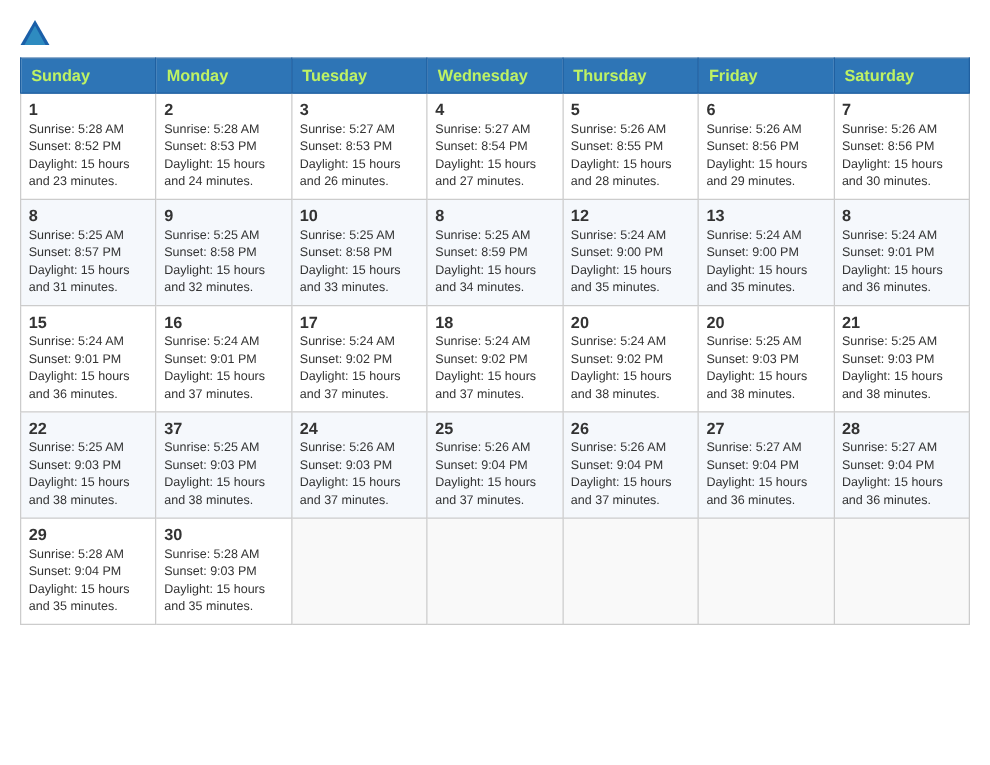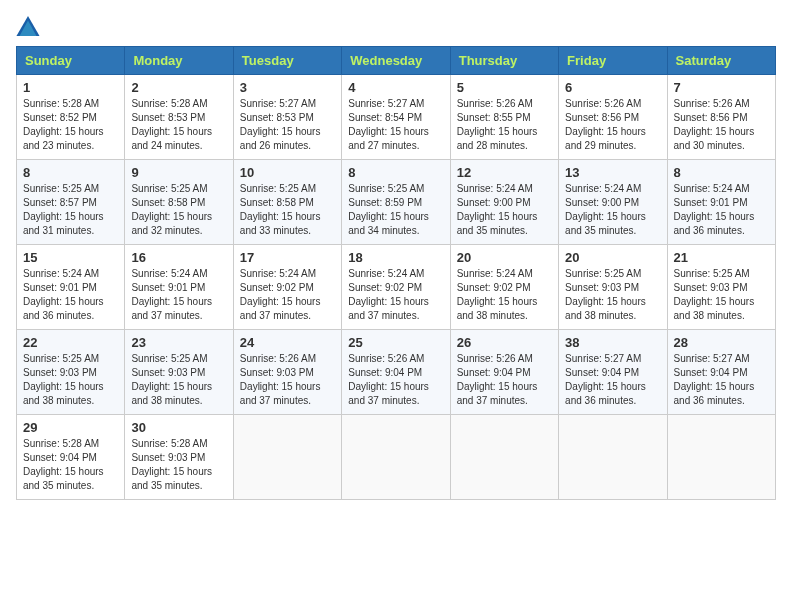--- a/index.html
+++ b/index.html
@@ -205,37 +205,37 @@
           <span class="day-number">21</span>
           <div class="day-info">Sunrise: 5:25 AM<br>Sunset: 9:03 PM<br>Daylight: 15 hours and 38 minutes.</div>
         </td>
       </tr>
       <tr class="week-row">
         <td>
           <span class="day-number">22</span>
           <div class="day-info">Sunrise: 5:25 AM<br>Sunset: 9:03 PM<br>Daylight: 15 hours and 38 minutes.</div>
         </td>
         <td>
-          <span class="day-number">23</span>
+          <span class="day-number">37</span>
           <div class="day-info">Sunrise: 5:25 AM<br>Sunset: 9:03 PM<br>Daylight: 15 hours and 38 minutes.</div>
         </td>
         <td>
           <span class="day-number">24</span>
           <div class="day-info">Sunrise: 5:26 AM<br>Sunset: 9:03 PM<br>Daylight: 15 hours and 37 minutes.</div>
         </td>
         <td>
           <span class="day-number">25</span>
           <div class="day-info">Sunrise: 5:26 AM<br>Sunset: 9:04 PM<br>Daylight: 15 hours and 37 minutes.</div>
         </td>
         <td>
           <span class="day-number">26</span>
           <div class="day-info">Sunrise: 5:26 AM<br>Sunset: 9:04 PM<br>Daylight: 15 hours and 37 minutes.</div>
         </td>
         <td>
-          <span class="day-number">38</span>
+          <span class="day-number">27</span>
           <div class="day-info">Sunrise: 5:27 AM<br>Sunset: 9:04 PM<br>Daylight: 15 hours and 36 minutes.</div>
         </td>
         <td>
           <span class="day-number">28</span>
           <div class="day-info">Sunrise: 5:27 AM<br>Sunset: 9:04 PM<br>Daylight: 15 hours and 36 minutes.</div>
         </td>
       </tr>
       <tr class="week-row">
         <td>
           <span class="day-number">29</span>

